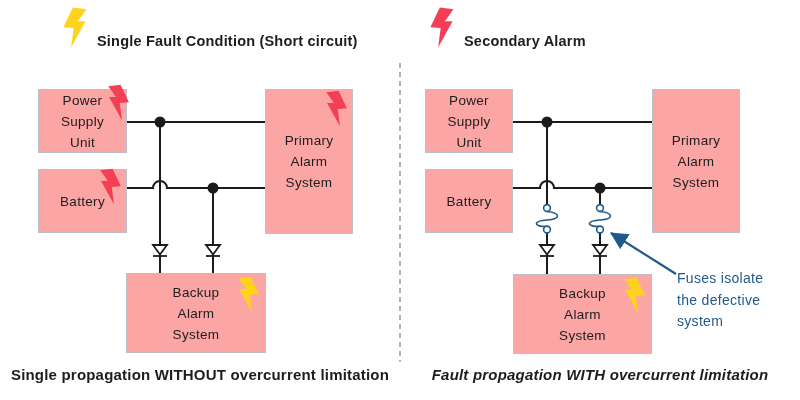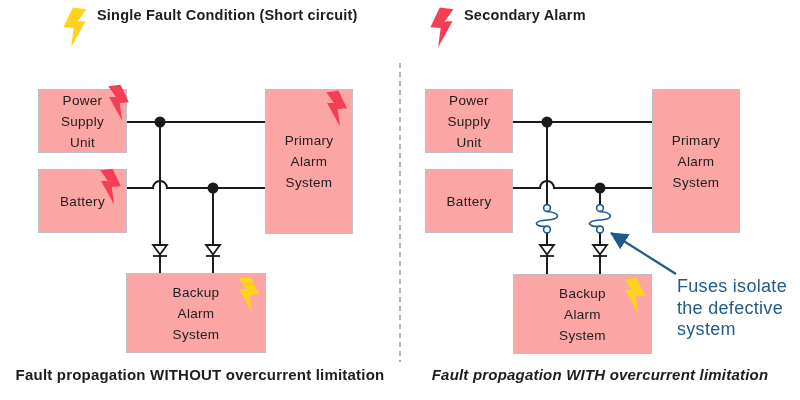--- a/index.html
+++ b/index.html
@@ -13,21 +13,21 @@
     --bg:#ffffff;
   }
   html,body{margin:0;padding:0;}
   body{font-family:"Liberation Sans","DejaVu Sans",sans-serif;background:#fff;}
   #frame{
     position:relative;width:800px;height:400px;background:var(--bg);
     overflow:hidden;color:var(--text);
   }
   #wiring{position:absolute;left:0;top:0;width:800px;height:400px;}
   .legend{
-    position:absolute;display:flex;align-items:flex-start;gap:8px;
+    position:absolute;display:flex;align-items:flex-end;gap:8px;
     font-weight:bold;font-size:14.5px;color:var(--text);letter-spacing:.2px;
   }
   .legend svg{flex:0 0 auto;}
   .box{
     position:absolute;background:#fca5a5;border:1.5px solid var(--box_border);
     display:flex;align-items:center;justify-content:center;text-align:center;
     box-sizing:border-box;
   }
   .box .lbl{
     font-size:13.5px;line-height:21px;white-space:pre-line;color:var(--text);
@@ -37,22 +37,22 @@
   .bolt-red path{fill:var(--red_bolt);}
   .bolt-yellow path{fill:var(--yellow_bolt);}
   .bolt-mirror{transform:scaleX(-1);}
   .caption{
     position:absolute;top:366px;width:400px;text-align:center;
     font-weight:bold;font-size:15px;color:var(--text);letter-spacing:.2px;
   }
   #caption-left{left:0;}
   #caption-right{left:400px;font-style:italic;}
   .annotation{
-    position:absolute;left:677px;top:276px;width:115px;
-    font-size:18px;line-height:21.5px;color:var(--blue);
+    position:absolute;left:677px;top:268px;width:115px;
+    font-size:14px;line-height:21.5px;color:var(--blue);
     white-space:pre-line;letter-spacing:.3px;
   }
   .wire{stroke:var(--wire);stroke-width:2;fill:none;}
   .dot{fill:var(--wire);}
   .diode{stroke:var(--wire);stroke-width:1.8;}
   .fuse{stroke:var(--blue);stroke-width:1.6;fill:none;}
   .fuse-pin{stroke:var(--blue);stroke-width:1.6;fill:#fff;}
   .arrow{stroke:var(--blue);stroke-width:2.2;fill:none;}
   .divider{stroke:var(--divider);stroke-width:1.4;stroke-dasharray:5 4;}
 </style>
@@ -184,16 +184,16 @@
 System</span>
     <svg class="bolt bolt-yellow bolt-mirror" style="right:3px;top:2px;" width="26" height="38" viewBox="0 0 34 48">
       <path d="M15 0 L31 2 L21 16 L30 16 L13 47 L16 24 L4 23 Z"></path>
     </svg>
   </div>
 
   <div class="annotation">Fuses isolate
 the defective
 system</div>
 
-  <div class="caption" id="caption-left">Fault propagation WITHOUT overcurrent limitation</div>
+  <div class="caption" id="caption-left">Single propagation WITHOUT overcurrent limitation</div>
   <div class="caption" id="caption-right">Fault propagation WITH overcurrent limitation</div>
 
 </div>
 
 </body></html>

